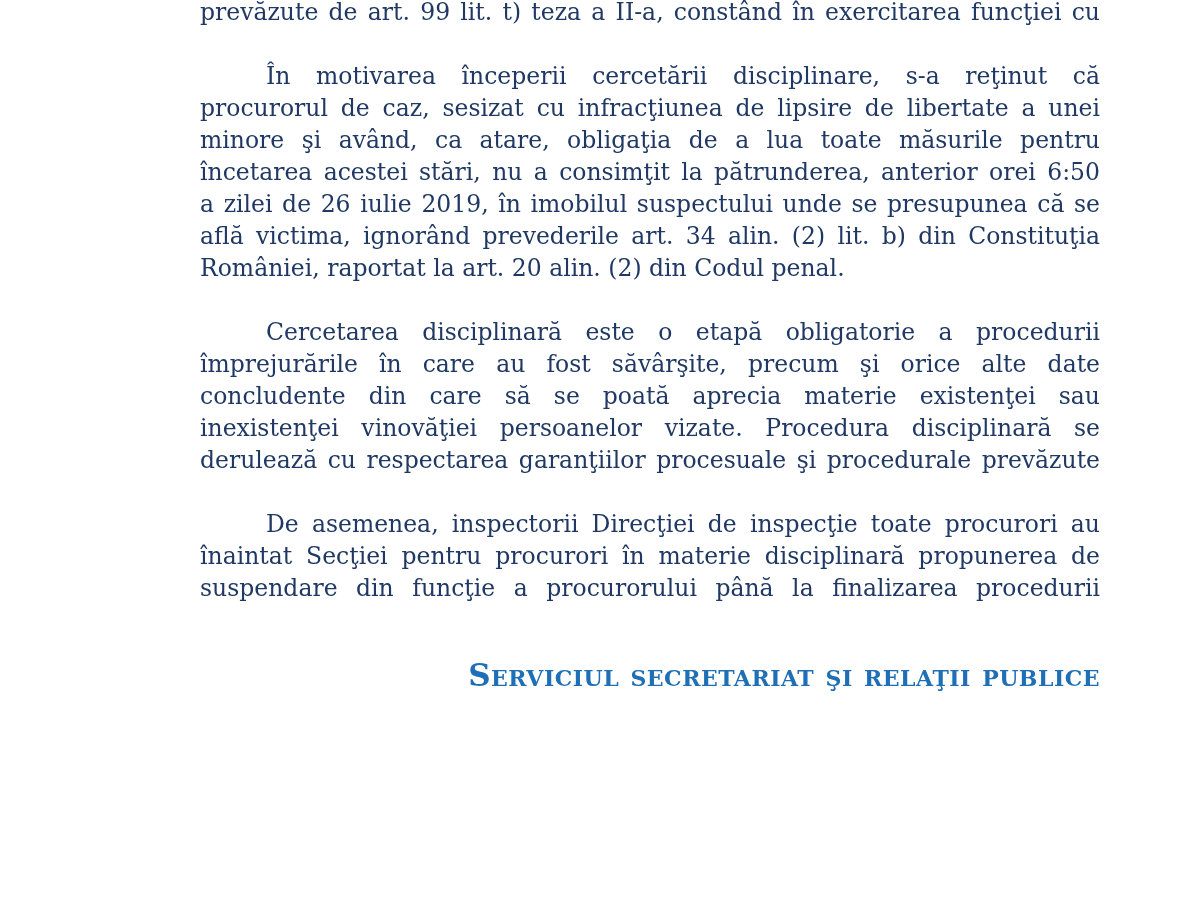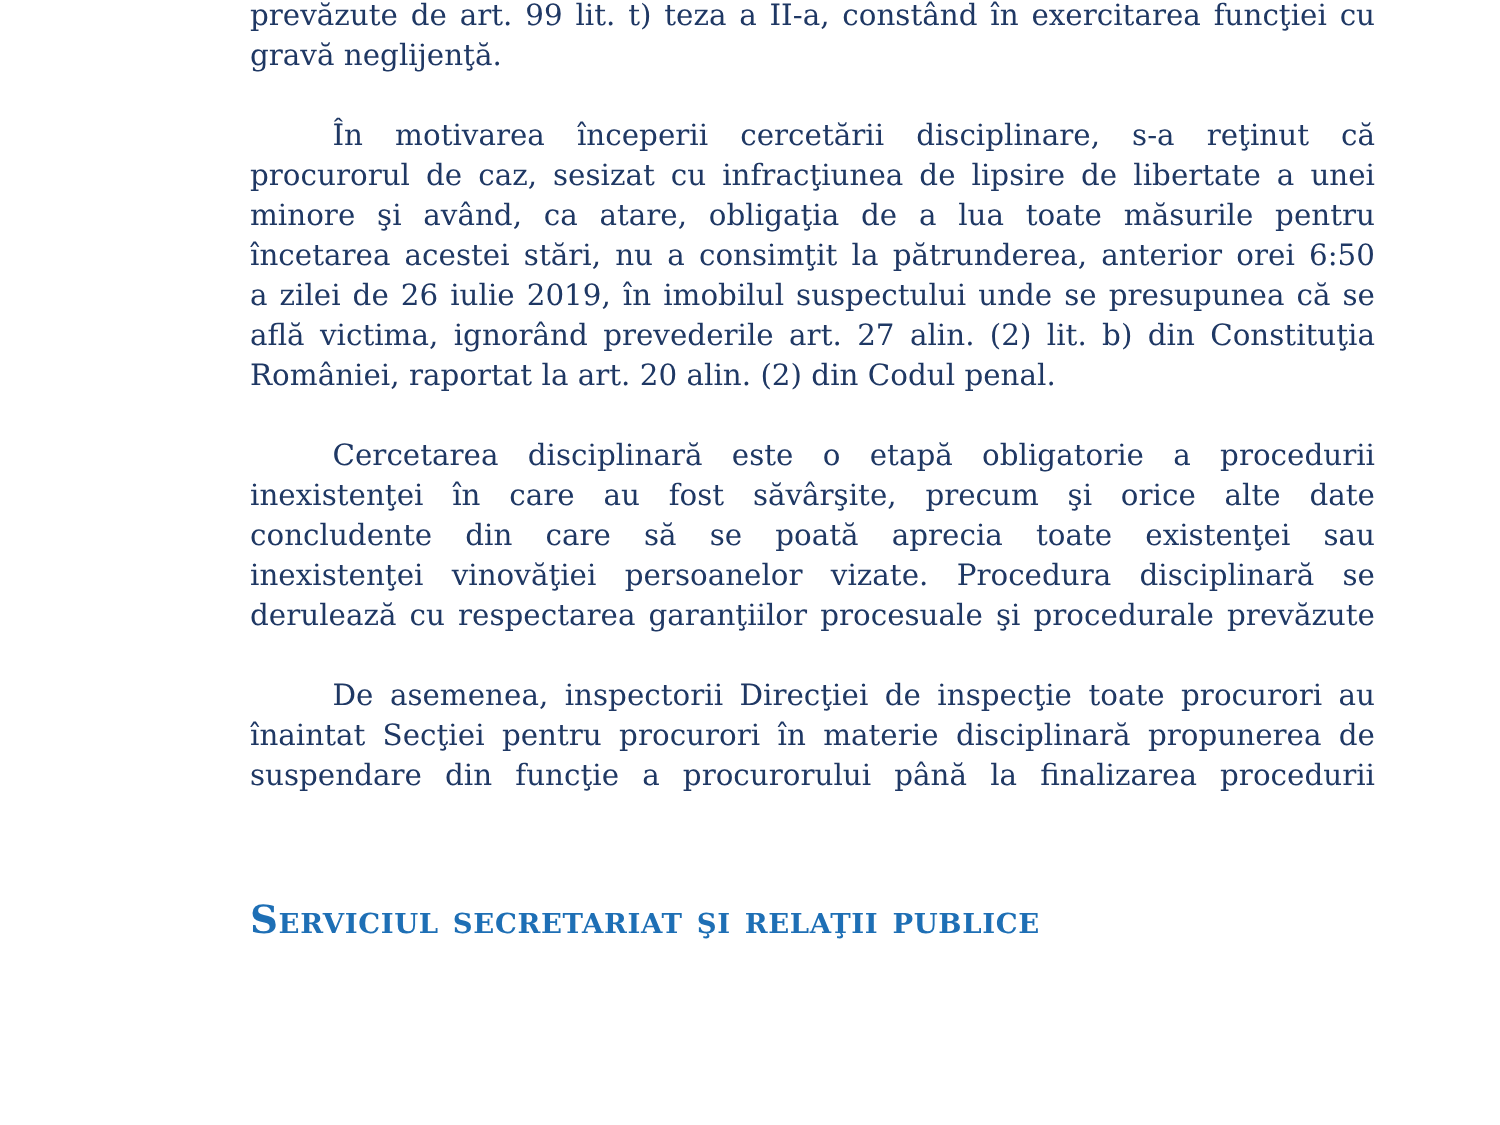--- a/index.html
+++ b/index.html
@@ -41,52 +41,51 @@
   }
   .para.indent .line:first-child {
     text-indent: 66px;
   }
   .doc-link {
     color: var(--link);
     text-decoration: underline;
     cursor: pointer;
   }
   .footer {
-    margin-top: 81px;
-    text-align: left;
+    margin-top: 52px;
+    text-align: right;
     font-variant: small-caps;
     font-weight: bold;
     font-size: 31px;
     line-height: 38px;
     letter-spacing: 0.5px;
     color: var(--footer);
   }
 </style>
 </head>
 <body>
 
 <div class="text-column">
   <div>
       <p class="para">
         <span class="line">prevăzute de art. 99 lit. t) teza a II-a, constând în exercitarea funcţiei cu</span>
-        <span class="line last">gravă neglijenţă.</span>
       </p>
       <p class="para indent">
         <span class="line">În motivarea începerii cercetării disciplinare, s-a reţinut că</span>
         <span class="line">procurorul de caz, sesizat cu infracţiunea de lipsire de libertate a unei</span>
         <span class="line">minore şi având, ca atare, obligaţia de a lua toate măsurile pentru</span>
         <span class="line">încetarea acestei stări, nu a consimţit la pătrunderea, anterior orei 6:50</span>
         <span class="line">a zilei de 26 iulie 2019, în imobilul suspectului unde se presupunea că se</span>
-        <span class="line">află victima, ignorând prevederile art. 27 alin. (2) lit. b) din Constituţia</span>
+        <span class="line">află victima, ignorând prevederile art. 34 alin. (2) lit. b) din Constituţia</span>
         <span class="line last">României, raportat la art. 20 alin. (2) din Codul penal.</span>
       </p>
       <p class="para indent">
         <span class="line">Cercetarea disciplinară este o etapă obligatorie a procedurii</span>
-        <span class="line">inexistenţei în care au fost săvârşite, precum şi orice alte date</span>
-        <span class="line">concludente din care să se poată aprecia toate existenţei sau</span>
+        <span class="line">împrejurările în care au fost săvârşite, precum şi orice alte date</span>
+        <span class="line">concludente din care să se poată aprecia materie existenţei sau</span>
         <span class="line">inexistenţei vinovăţiei persoanelor vizate. Procedura disciplinară se</span>
         <span class="line">derulează cu respectarea garanţiilor procesuale şi procedurale prevăzute</span>
       </p>
       <p class="para indent">
         <span class="line">De asemenea, inspectorii Direcţiei de inspecţie toate procurori au</span>
         <span class="line">înaintat Secţiei pentru procurori în materie disciplinară propunerea de</span>
         <span class="line">suspendare din funcţie a procurorului până la finalizarea procedurii</span>
       </p>
     </div>
   <div class="footer">Serviciul secretariat şi relaţii publice</div>

